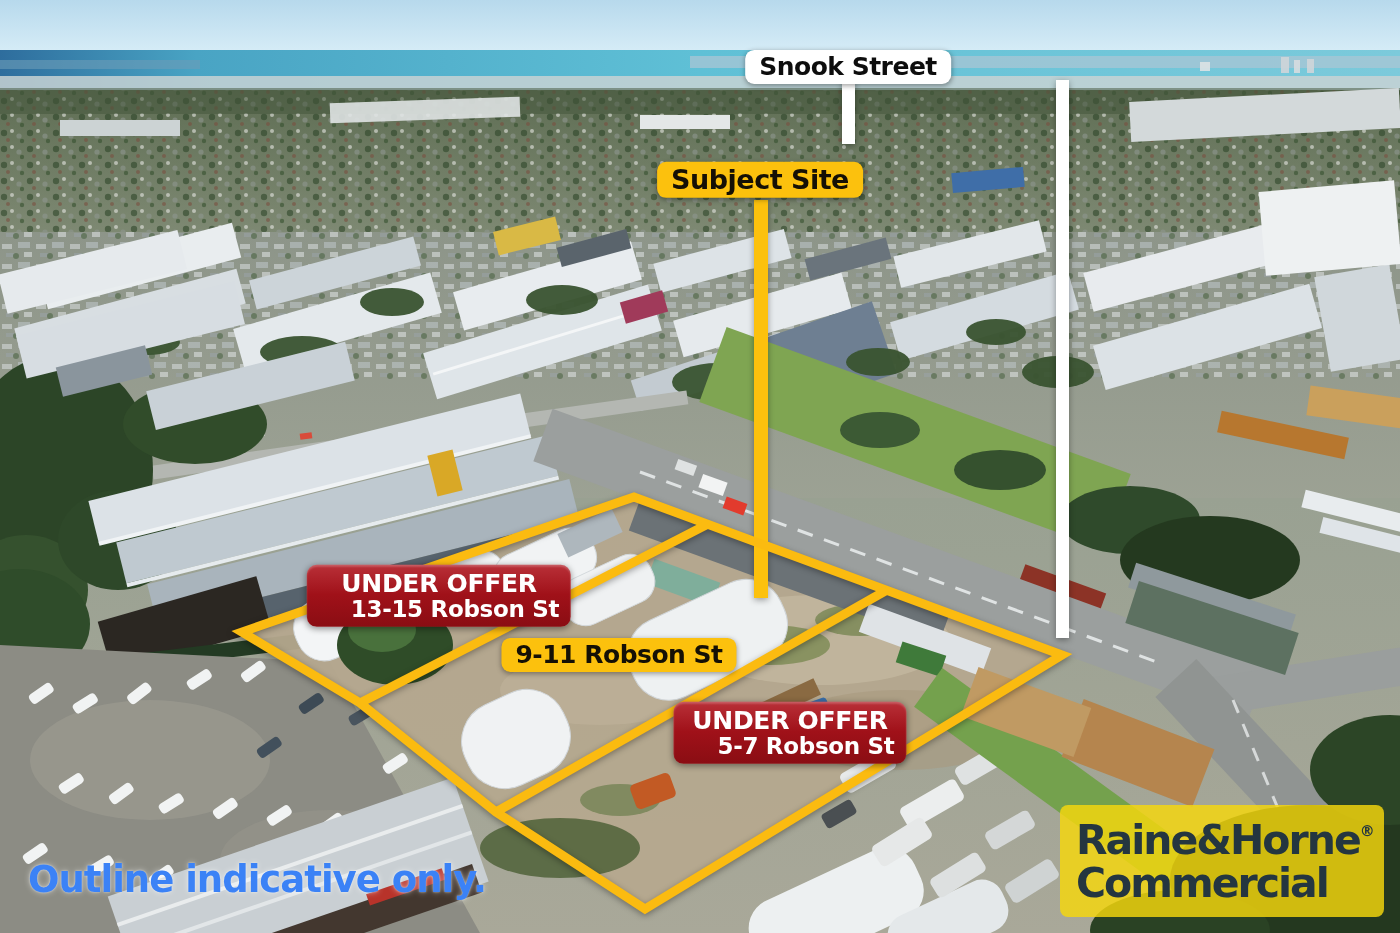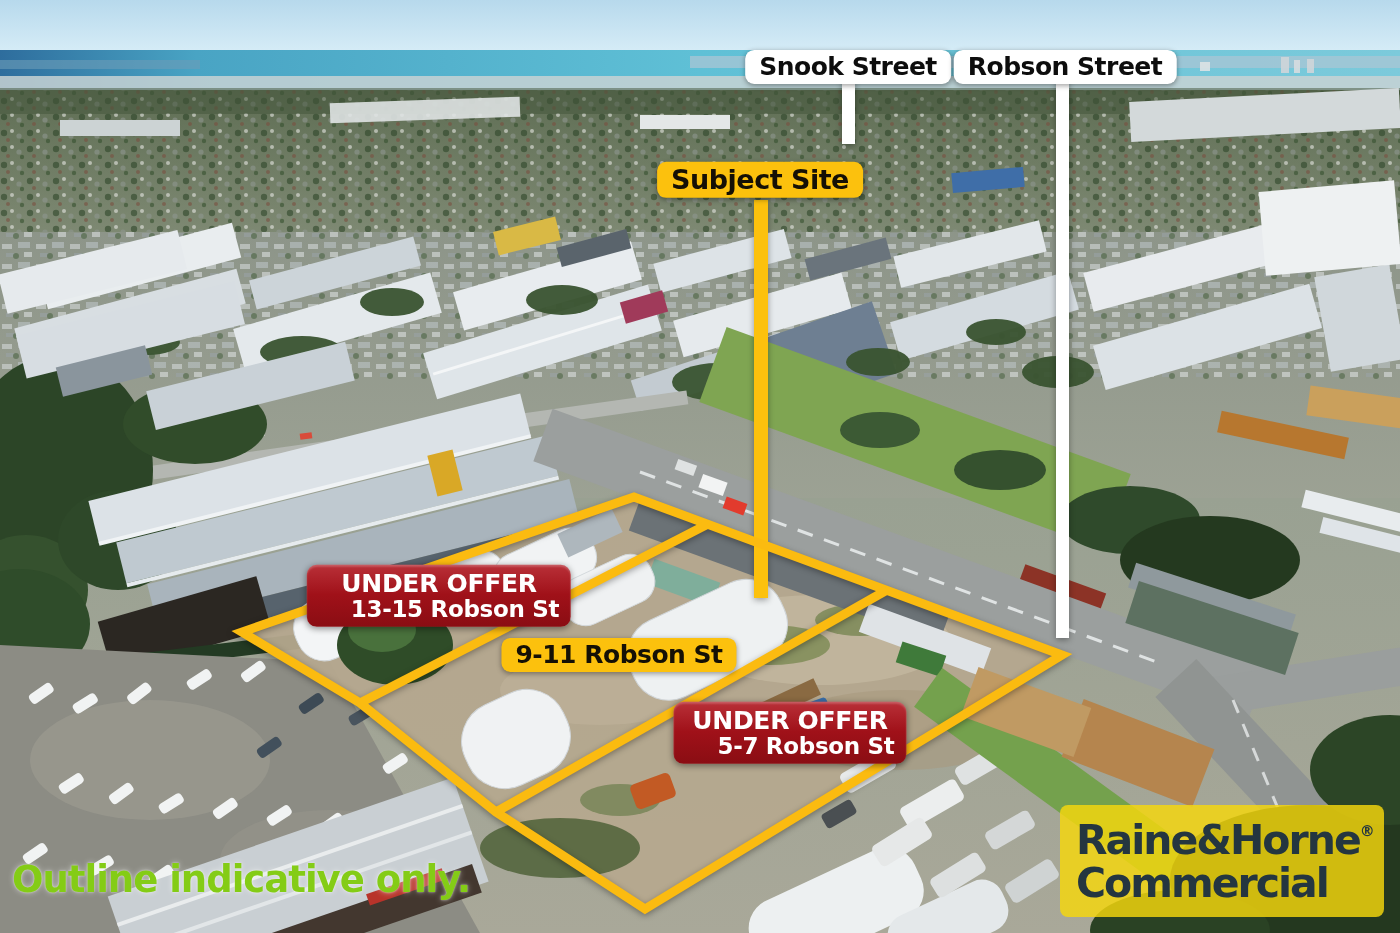--- a/index.html
+++ b/index.html
@@ -13,22 +13,22 @@
        box-shadow:0 2px 5px rgba(0,0,0,.35);font-weight:bold;line-height:1.05;}
   .street{background:#ffffff;color:#0d0d0d;border-radius:9px;font-size:25px;
           letter-spacing:-.5px;padding:4px 14px;white-space:nowrap;}
   .yellow{background:#fcc10d;color:#151005;border-radius:9px;font-size:25px;
           letter-spacing:-.5px;padding:4px 14px;white-space:nowrap;}
   .red{background:linear-gradient(180deg,#b93038 0%,#a01119 48%,#8a0d13 100%);
        color:#fff;border-radius:10px;padding:6px 12px;white-space:nowrap;
        box-shadow:inset 0 2px 2px rgba(255,255,255,.22),0 2px 6px rgba(0,0,0,.4);}
   .red .l1{font-size:25px;letter-spacing:-.3px;}
   .red .l2{font-size:23px;letter-spacing:-.3px;margin-left:32px;}
-  .disclaimer{position:absolute;z-index:30;left:12px;top:858px;font-weight:bold;
-      font-size:37px;color:#84cc16;letter-spacing:-1px;
+  .disclaimer{position:absolute;z-index:30;left:28px;top:858px;font-weight:bold;
+      font-size:37px;color:#3b82f6;letter-spacing:-1px;
       text-shadow:0 0 6px rgba(255,255,255,.5),0 0 2px rgba(255,255,255,.6);}
   .brandpanel{position:absolute;z-index:30;left:1060px;top:805px;width:324px;height:112px;
       background:rgba(246,216,12,.82);border-radius:8px;color:#243640;
       padding:2px 0 0 16px;box-sizing:border-box;font-weight:bold;}
   .brandpanel .b1{font-size:41px;letter-spacing:-2px;line-height:48px;white-space:nowrap;}
   .brandpanel .b1 sup{font-size:15px;letter-spacing:0;vertical-align:18px;}
   .brandpanel .b2{font-size:41px;letter-spacing:-2px;line-height:46px;margin-top:-4px;}
 </style>
 </head>
 <body>
@@ -293,23 +293,20 @@
     <polygon points="634,497 242,632 360,703 496,812 645,909 1062,655"></polygon>
     <line x1="360" y1="703" x2="708" y2="524"></line>
     <line x1="496" y1="812" x2="887" y2="590"></line>
   </g>
 </svg>
 
 <div class="lbl street" style="left:848px;top:67px;">
   <span>Snook Street</span>
 </div>
 
-<div class="lbl street" style="left:1065px;top:67px;">
-  <span>Robson Street</span>
-</div>
 
 <div class="lbl yellow" style="left:760px;top:180px;font-size:27px;">
   <span>Subject Site</span>
 </div>
 
 <div class="lbl red" style="left:439px;top:596px;">
   <span class="l1">UNDER OFFER</span>
   <span class="l2">13-15 Robson St</span>
 </div>
 

